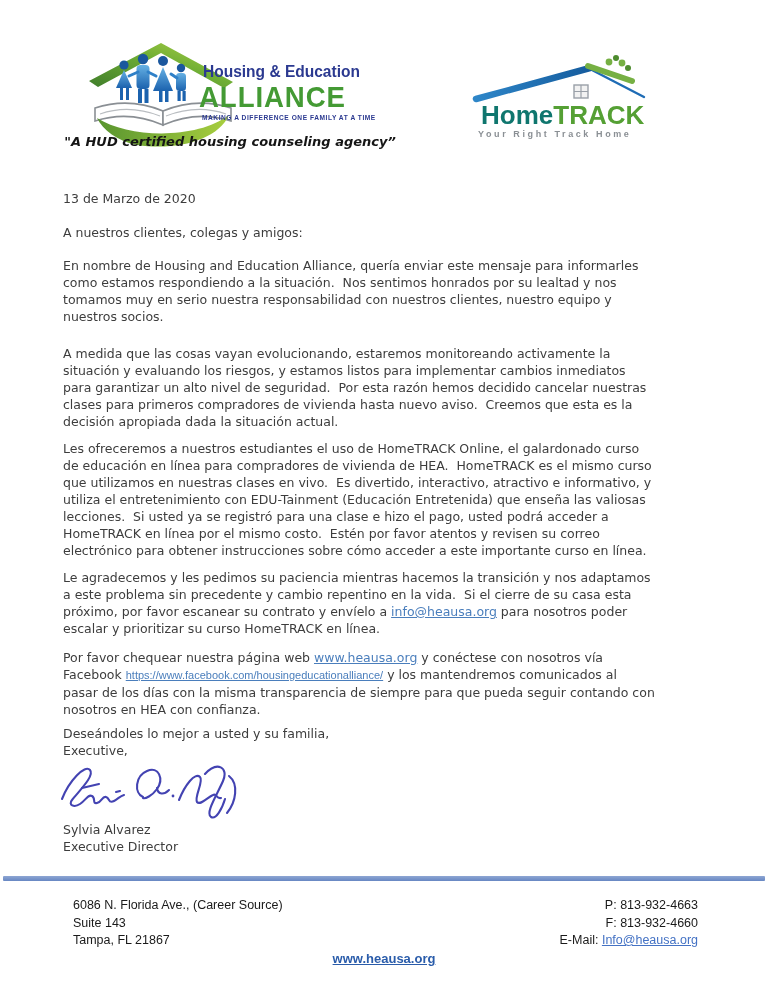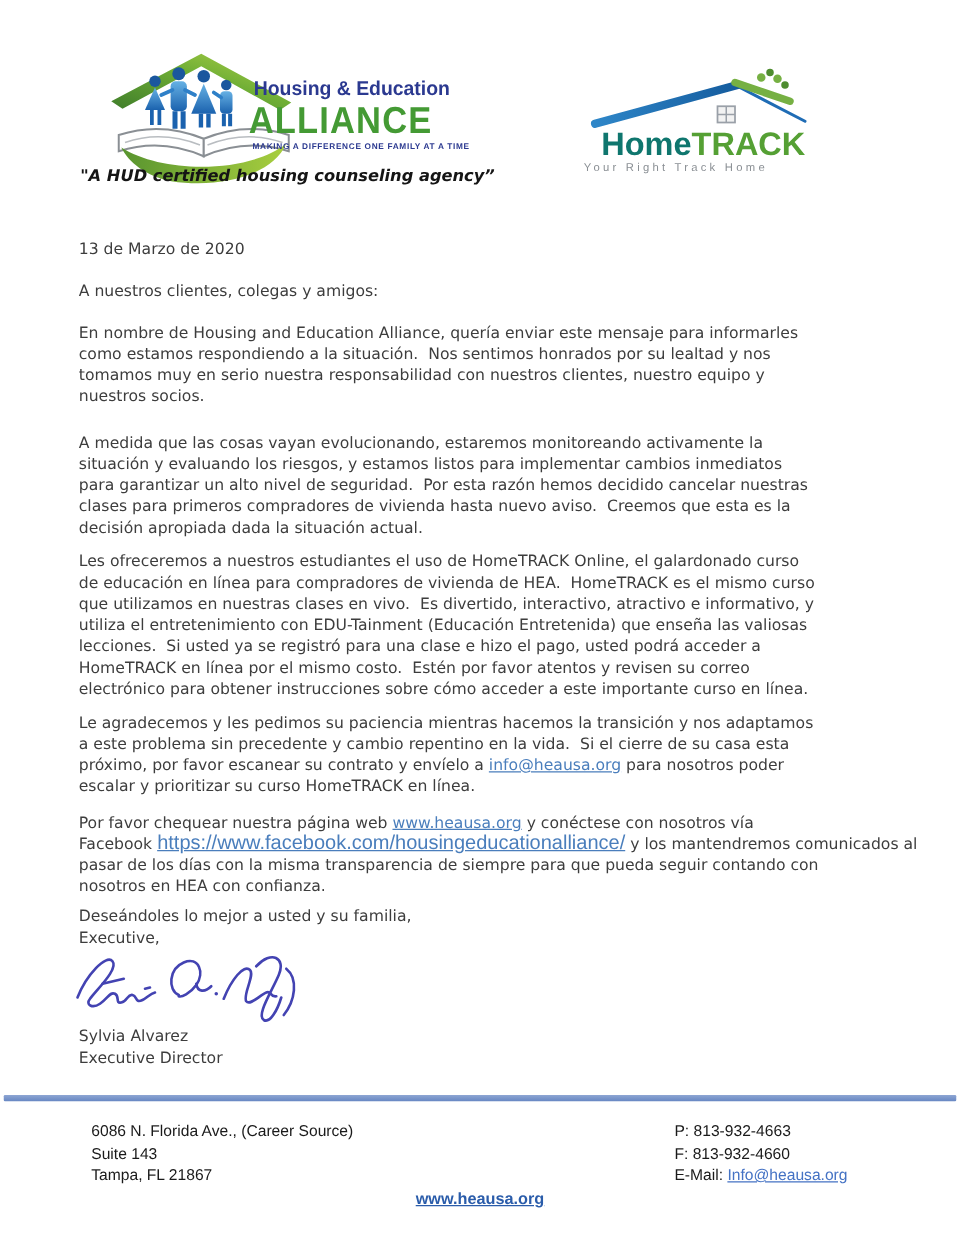--- a/index.html
+++ b/index.html
@@ -18,46 +18,46 @@
             font-weight:bold;font-size:6.6px;color:#2b3990;letter-spacing:.55px;white-space:nowrap;}
   .hud-tagline{position:absolute;left:56px;top:134px;width:348px;text-align:center;
             font-weight:bold;font-style:italic;font-size:13px;color:#151515;white-space:nowrap;}
 
   .logo-hometrack{position:absolute;left:462px;top:52px;width:190px;height:88px;}
   .logo-hometrack svg{position:absolute;left:0;top:0;}
   .ht-wordmark{position:absolute;left:2px;top:48px;font-family:"Liberation Sans",sans-serif;
             font-weight:bold;font-size:26px;white-space:nowrap;letter-spacing:0px;}
   .ht-home{color:#0f766e;margin-left:17px;}
   .ht-track{color:#55a034;}
-  .ht-tag{position:absolute;left:5px;top:77px;font-family:"Liberation Sans",sans-serif;
-            font-weight:normal;font-size:9px;color:#8a8f94;letter-spacing:2.6px;white-space:nowrap;}
+  .ht-tag{position:absolute;left:16px;top:77px;font-family:"Liberation Sans",sans-serif;
+            font-weight:bold;font-size:9px;color:#8a8f94;letter-spacing:2.6px;white-space:nowrap;}
 
   
   .content{position:absolute;left:63px;top:190px;width:700px;font-size:12.5px;line-height:17px;}
   .line{white-space:pre-wrap;margin:0;}
   .date{margin-bottom:17px;}
   .salutation{margin-bottom:16px;}
   .para{white-space:pre-wrap;margin:0 0 11px 0;}
   .para.p1{margin-bottom:20px;}
   .para.p2{margin-bottom:10px;}
   .para.p3{margin-bottom:10px;}
   .para.p4{margin-bottom:12px;}
   .para.p5{margin-bottom:7px;}
   a.body-link{color:#4a7ebc;text-decoration:underline;}
-  a.fb-link{font-family:"Liberation Sans",sans-serif;font-size:16px;}
+  a.fb-link{font-family:"Liberation Sans",sans-serif;font-size:11px;}
 
   .signature-wrap{margin:-4px 0 0 -6px;height:64px;}
   .signer{margin-top:2px;}
 
   
   .divider{position:absolute;left:3px;right:3px;top:876px;height:5px;
            background:linear-gradient(#8ea6d3,#6787c3);border-radius:1px;}
   .footer{font-family:"Liberation Sans",sans-serif;font-size:12.5px;color:#1a1a1a;line-height:17.5px;}
   .footer-left{position:absolute;left:73px;top:897px;text-align:left;}
-  .footer-right{position:absolute;right:90px;top:897px;}
+  .footer-right{position:absolute;right:70px;top:897px;text-align:right;}
   a.footer-link{color:#4472c4;text-decoration:underline;}
   .footer-site{position:absolute;left:0;top:950px;width:768px;text-align:center;}
   .footer-site a{color:#2a5caa;font-weight:bold;text-decoration:underline;
                  font-family:"Liberation Sans",sans-serif;font-size:13px;}
 </style>
 </head>
 <body>
 
 <div class="page">
 

